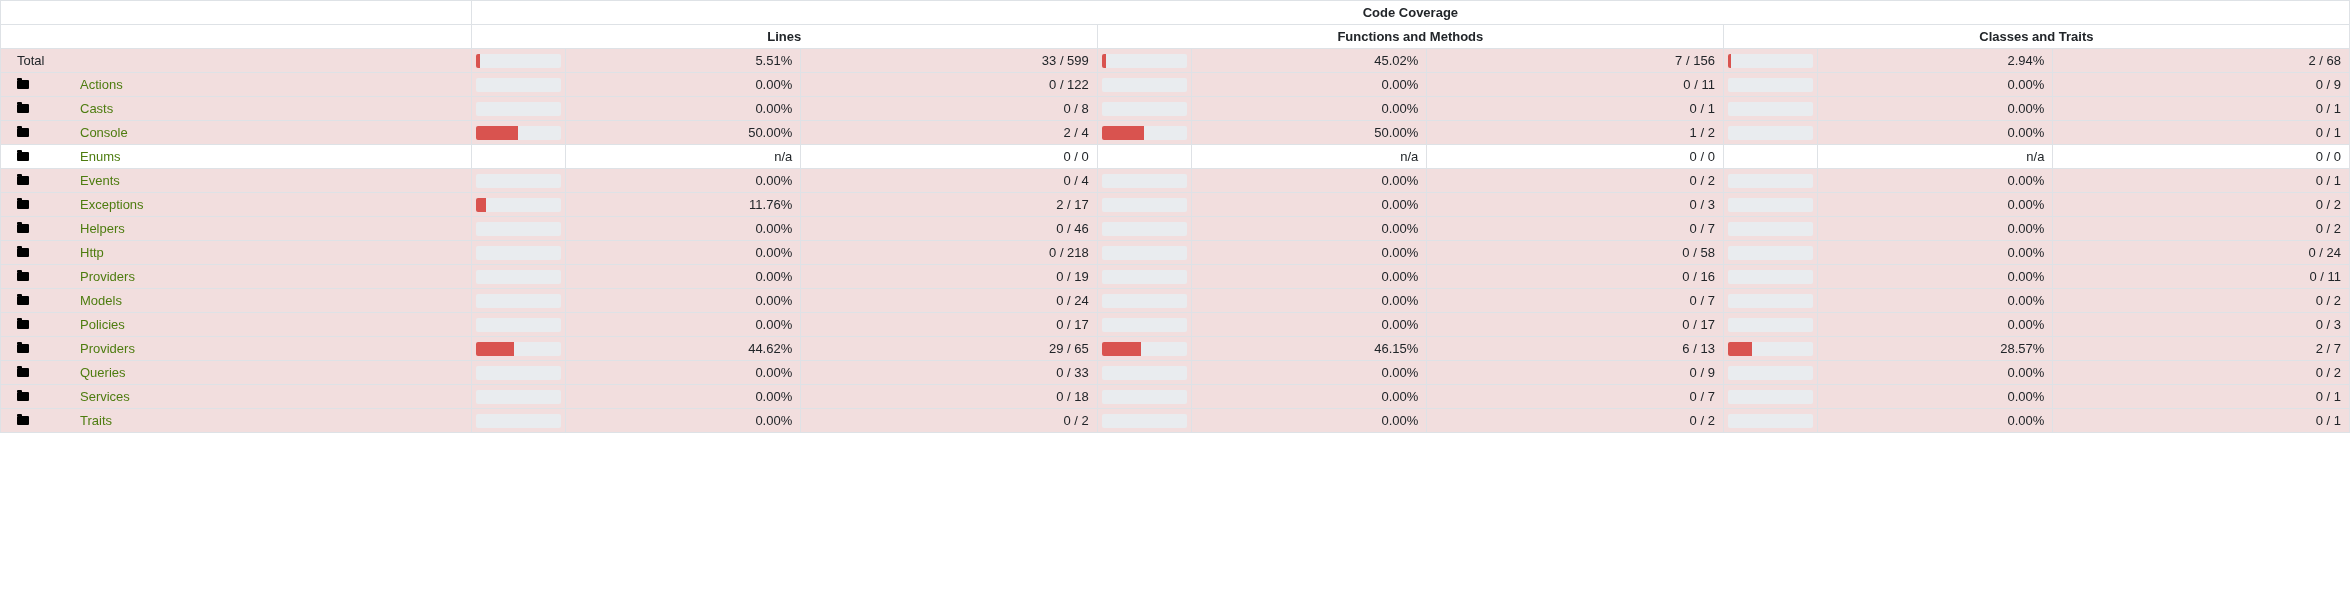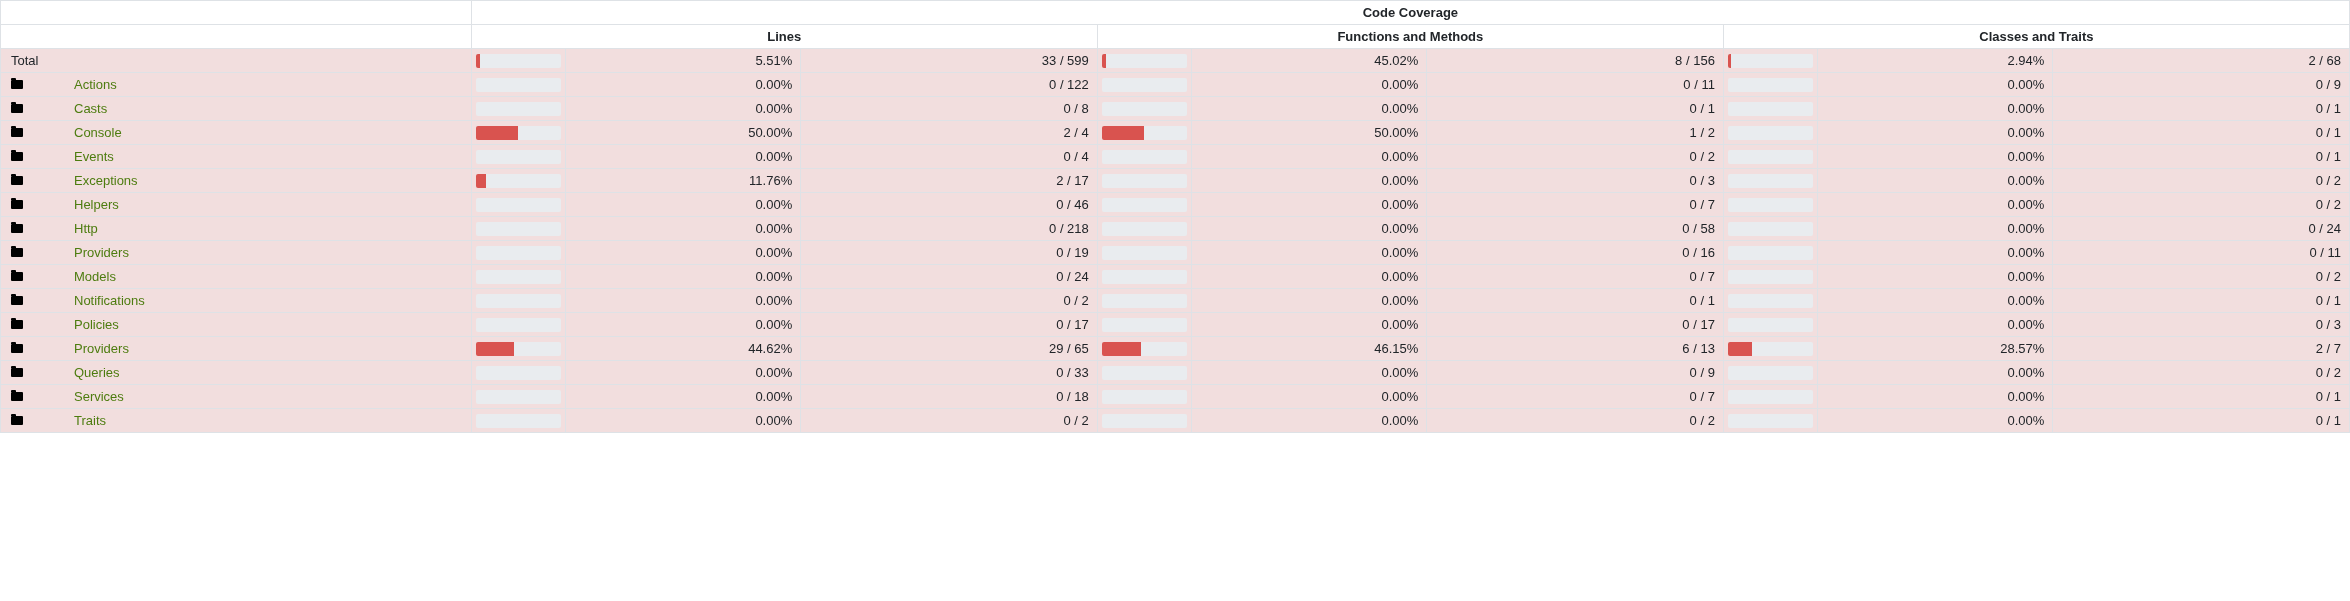--- a/index.html
+++ b/index.html
@@ -5,21 +5,21 @@
     * { box-sizing: border-box; margin: 0; padding: 0; }
     body { font-family: -apple-system, BlinkMacSystemFont, "Segoe UI", Helvetica, Arial, sans-serif; font-size: 13px; color: #212529; background: #fff; }
     table { width: 100%; border-collapse: collapse; table-layout: fixed; }
     th, td { padding: 4px 8px; border: 1px solid #dee2e6; vertical-align: middle; }
     thead th { font-weight: 700; background: #fff; }
     thead tr:first-child th:first-child { border-right: 1px solid #dee2e6; }
     .col-name { width: 20%; }
     .col-bar { width: 4%; }
     .col-pct { width: 10%; text-align: right; }
     .col-frac { width: 12.6%; text-align: right; }
-    td.name-cell { padding-left: 10px; white-space: nowrap; }
+    td.name-cell { padding-left: 16px; white-space: nowrap; }
     td.pct-cell, td.frac-cell { text-align: right; }
     tr.danger td { background: #f2dede; }
     tr.neutral td { background: #fff; }
     a.link { color: #4d7c0f; text-decoration: none; margin-left: 47px; }
     .folder-icon { display: inline-block; width: 12px; height: 9px; background: #000; margin-right: 4px; vertical-align: baseline; position: relative; border-radius: 1px; }
     .folder-icon::before { content: ""; position: absolute; top: -2px; left: 0; width: 5px; height: 2px; background: #000; border-radius: 1px 1px 0 0; }
     .progress { background: #e9ecef; height: 14px; border-radius: 2px; overflow: hidden; width: 100%; }
     .progress-bar { height: 100%; background: #d9534f; }
     td.bar-cell { padding: 4px 4px; }
   </style>
@@ -60,21 +60,21 @@
           </div>
         </td>
         <td class="pct-cell">5.51%</td>
         <td class="frac-cell">33 / 599</td>
         <td class="bar-cell">
           <div class="progress">
             <div class="progress-bar" style="width: 4.49%;"></div>
           </div>
         </td>
         <td class="pct-cell">45.02%</td>
-        <td class="frac-cell">8 / 156</td>
+        <td class="frac-cell">7 / 156</td>
         <td class="bar-cell">
           <div class="progress">
             <div class="progress-bar" style="width: 4%;"></div>
           </div>
         </td>
         <td class="pct-cell">2.94%</td>
         <td class="frac-cell">2 / 68</td>
       </tr>
       <tr class="danger">
         <td class="name-cell"><span class="folder-icon"></span><a class="link" href="#">Actions</a></td>
@@ -141,20 +141,32 @@
         <td class="pct-cell">50.00%</td>
         <td class="frac-cell">1 / 2</td>
         <td class="bar-cell">
           <div class="progress">
             <div class="progress-bar" style="width: 0%;"></div>
           </div>
         </td>
         <td class="pct-cell">0.00%</td>
         <td class="frac-cell">0 / 1</td>
       </tr>
+      <tr class="neutral">
+        <td class="name-cell"><span class="folder-icon"></span><a class="link" href="#">Enums</a></td>
+        <td class="bar-cell"></td>
+        <td class="pct-cell">n/a</td>
+        <td class="frac-cell">0 / 0</td>
+        <td class="bar-cell"></td>
+        <td class="pct-cell">n/a</td>
+        <td class="frac-cell">0 / 0</td>
+        <td class="bar-cell"></td>
+        <td class="pct-cell">n/a</td>
+        <td class="frac-cell">0 / 0</td>
+      </tr>
       <tr class="danger">
         <td class="name-cell"><span class="folder-icon"></span><a class="link" href="#">Events</a></td>
         <td class="bar-cell">
           <div class="progress">
             <div class="progress-bar" style="width: 0%;"></div>
           </div>
         </td>
         <td class="pct-cell">0.00%</td>
         <td class="frac-cell">0 / 4</td>
         <td class="bar-cell">
@@ -284,44 +296,20 @@
         </td>
         <td class="pct-cell">0.00%</td>
         <td class="frac-cell">0 / 7</td>
         <td class="bar-cell">
           <div class="progress">
             <div class="progress-bar" style="width: 0%;"></div>
           </div>
         </td>
         <td class="pct-cell">0.00%</td>
         <td class="frac-cell">0 / 2</td>
-      </tr>
-      <tr class="danger">
-        <td class="name-cell"><span class="folder-icon"></span><a class="link" href="#">Notifications</a></td>
-        <td class="bar-cell">
-          <div class="progress">
-            <div class="progress-bar" style="width: 0%;"></div>
-          </div>
-        </td>
-        <td class="pct-cell">0.00%</td>
-        <td class="frac-cell">0 / 2</td>
-        <td class="bar-cell">
-          <div class="progress">
-            <div class="progress-bar" style="width: 0%;"></div>
-          </div>
-        </td>
-        <td class="pct-cell">0.00%</td>
-        <td class="frac-cell">0 / 1</td>
-        <td class="bar-cell">
-          <div class="progress">
-            <div class="progress-bar" style="width: 0%;"></div>
-          </div>
-        </td>
-        <td class="pct-cell">0.00%</td>
-        <td class="frac-cell">0 / 1</td>
       </tr>
       <tr class="danger">
         <td class="name-cell"><span class="folder-icon"></span><a class="link" href="#">Policies</a></td>
         <td class="bar-cell">
           <div class="progress">
             <div class="progress-bar" style="width: 0%;"></div>
           </div>
         </td>
         <td class="pct-cell">0.00%</td>
         <td class="frac-cell">0 / 17</td>

